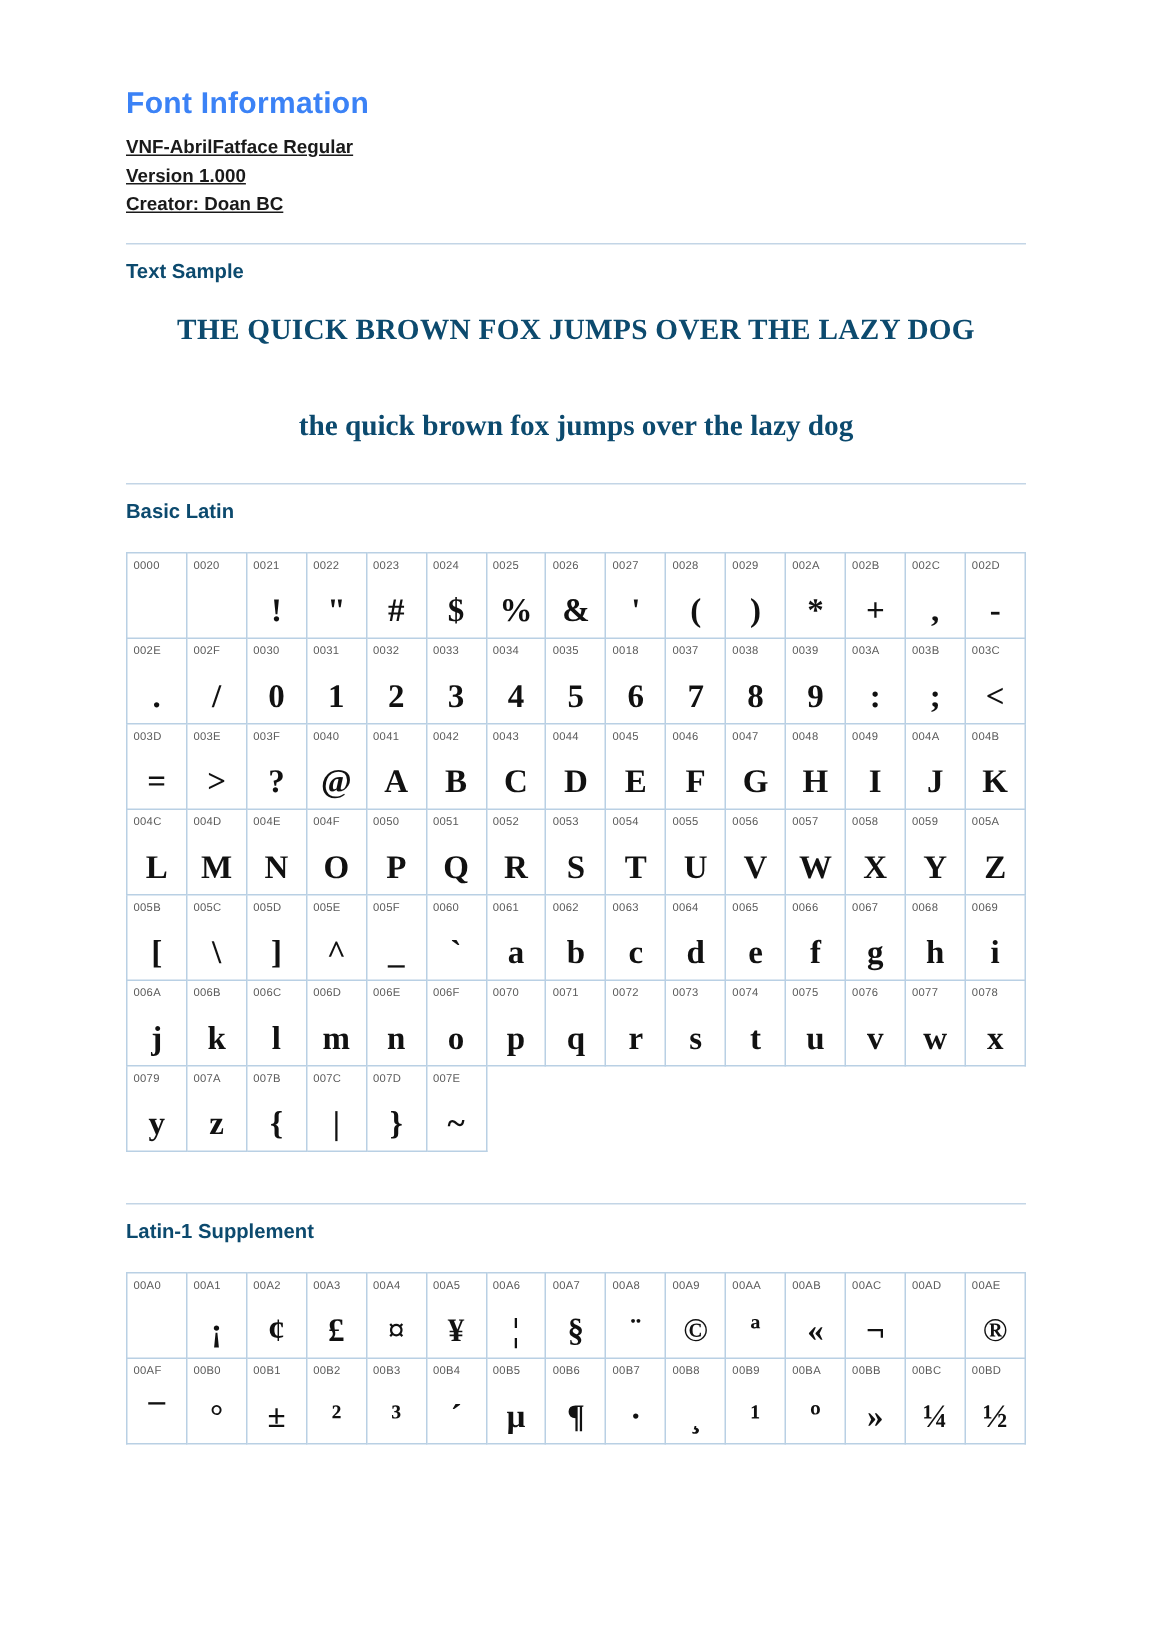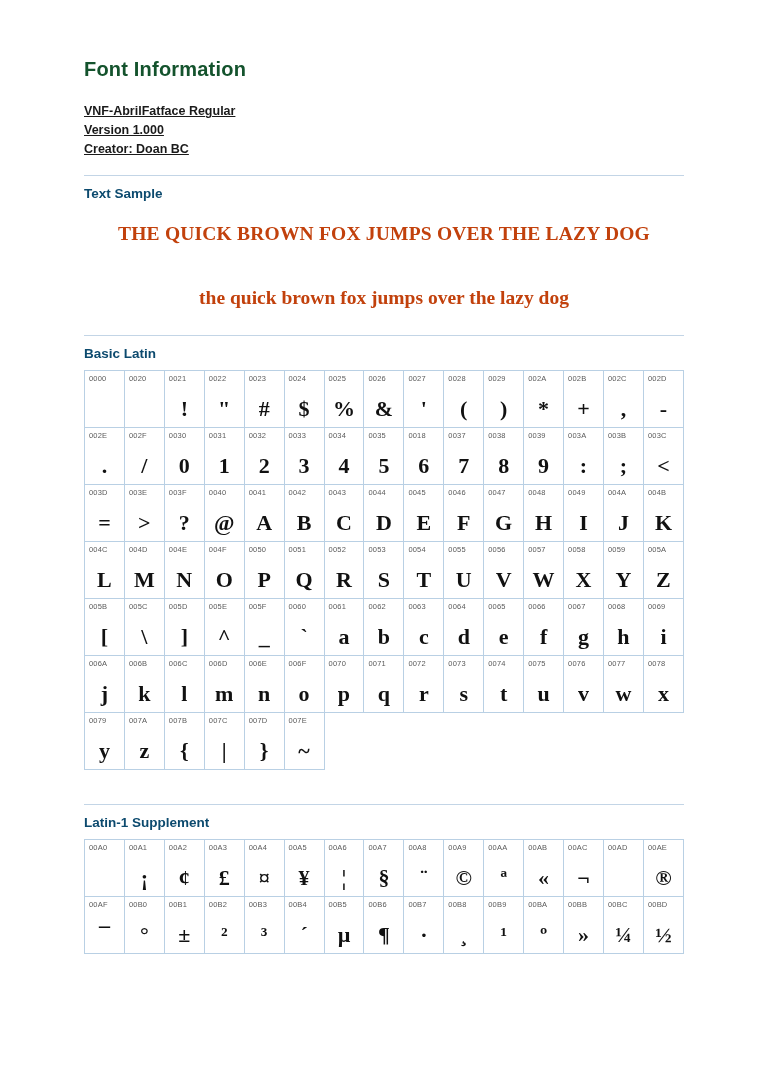--- a/index.html
+++ b/index.html
@@ -21,22 +21,22 @@
     overflow: hidden;
   }
   .content {
     position: absolute;
     left: 84px;
     top: 58px;
     width: 600px;
   }
   h1.doc-title {
     font-size: 20px;
-    color: #14532d;
-    margin: 0 0 21px 0;
+    color: #3b82f6;
+    margin: 0 0 8px 0;
     font-weight: bold;
     letter-spacing: 0.2px;
   }
   .meta-line {
     font-size: 12.5px;
     font-weight: bold;
     color: #1a1a1a;
     line-height: 1.52;
     text-decoration: underline;
   }
@@ -48,36 +48,36 @@
   .section-head {
     font-size: 13.5px;
     color: #0c4a6e;
     font-weight: bold;
     margin: 0 0 4px 0;
   }
   .sample-serif {
     font-family: "Liberation Serif", serif;
     font-weight: bold;
     text-align: center;
-    color: #c2410c;
+    color: #0c4a6e;
   }
   .sample-upper {
     font-size: 19.5px;
     margin: 22px 0 0 0;
     letter-spacing: 0.2px;
   }
   .sample-lower {
     font-size: 19.5px;
     margin: 42px 0 26px 0;
   }
   table.glyphs {
     border-collapse: collapse;
     width: 100%;
     table-layout: fixed;
-    margin-top: 9px;
+    margin-top: 20px;
   }
   table.glyphs td {
     border: 1px solid #b9d0e4;
     width: 6.25%;
     height: 56px;
     vertical-align: top;
     padding: 0;
     position: relative;
   }
   table.glyphs td.empty {

